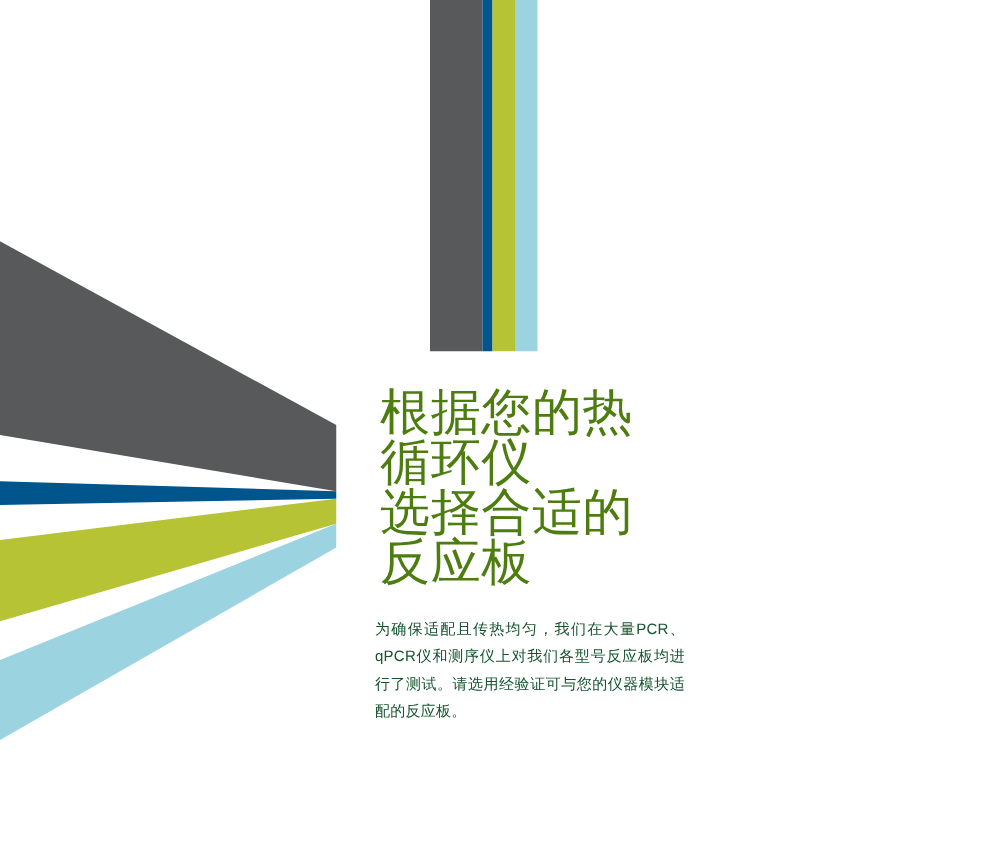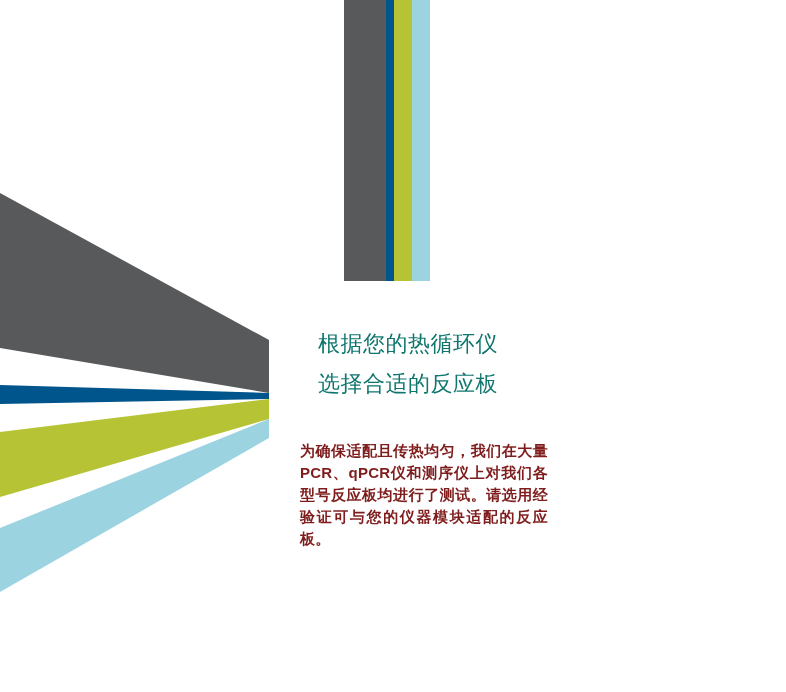--- a/index.html
+++ b/index.html
@@ -36,36 +36,36 @@
 
   
   .content-block {
     position: absolute;
     left: 300px;
     top: 306px;
     width: 248px;
   }
 
   .headline {
-    margin: 18px;
-    color: #0f766e;
-    font-size: 22px;
+    margin: 4px;
+    color: #4d7c0f;
+    font-size: 40px;
     line-height: 40px;
     font-weight: 400;
     letter-spacing: 0.5px;
     white-space: pre-line;
   }
 
   .body-copy {
     margin: 0;
     padding-top: 18px;
-    color: #7f1d1d;
-    font-size: 15px;
+    color: #14532d;
+    font-size: 12px;
     line-height: 22px;
-    font-weight: 700;
+    font-weight: 400;
     letter-spacing: 0.2px;
     text-align: justify;
     text-justify: inter-character;
   }
 </style>
 </head>
 <body>
 
 <div id="stage">
 

